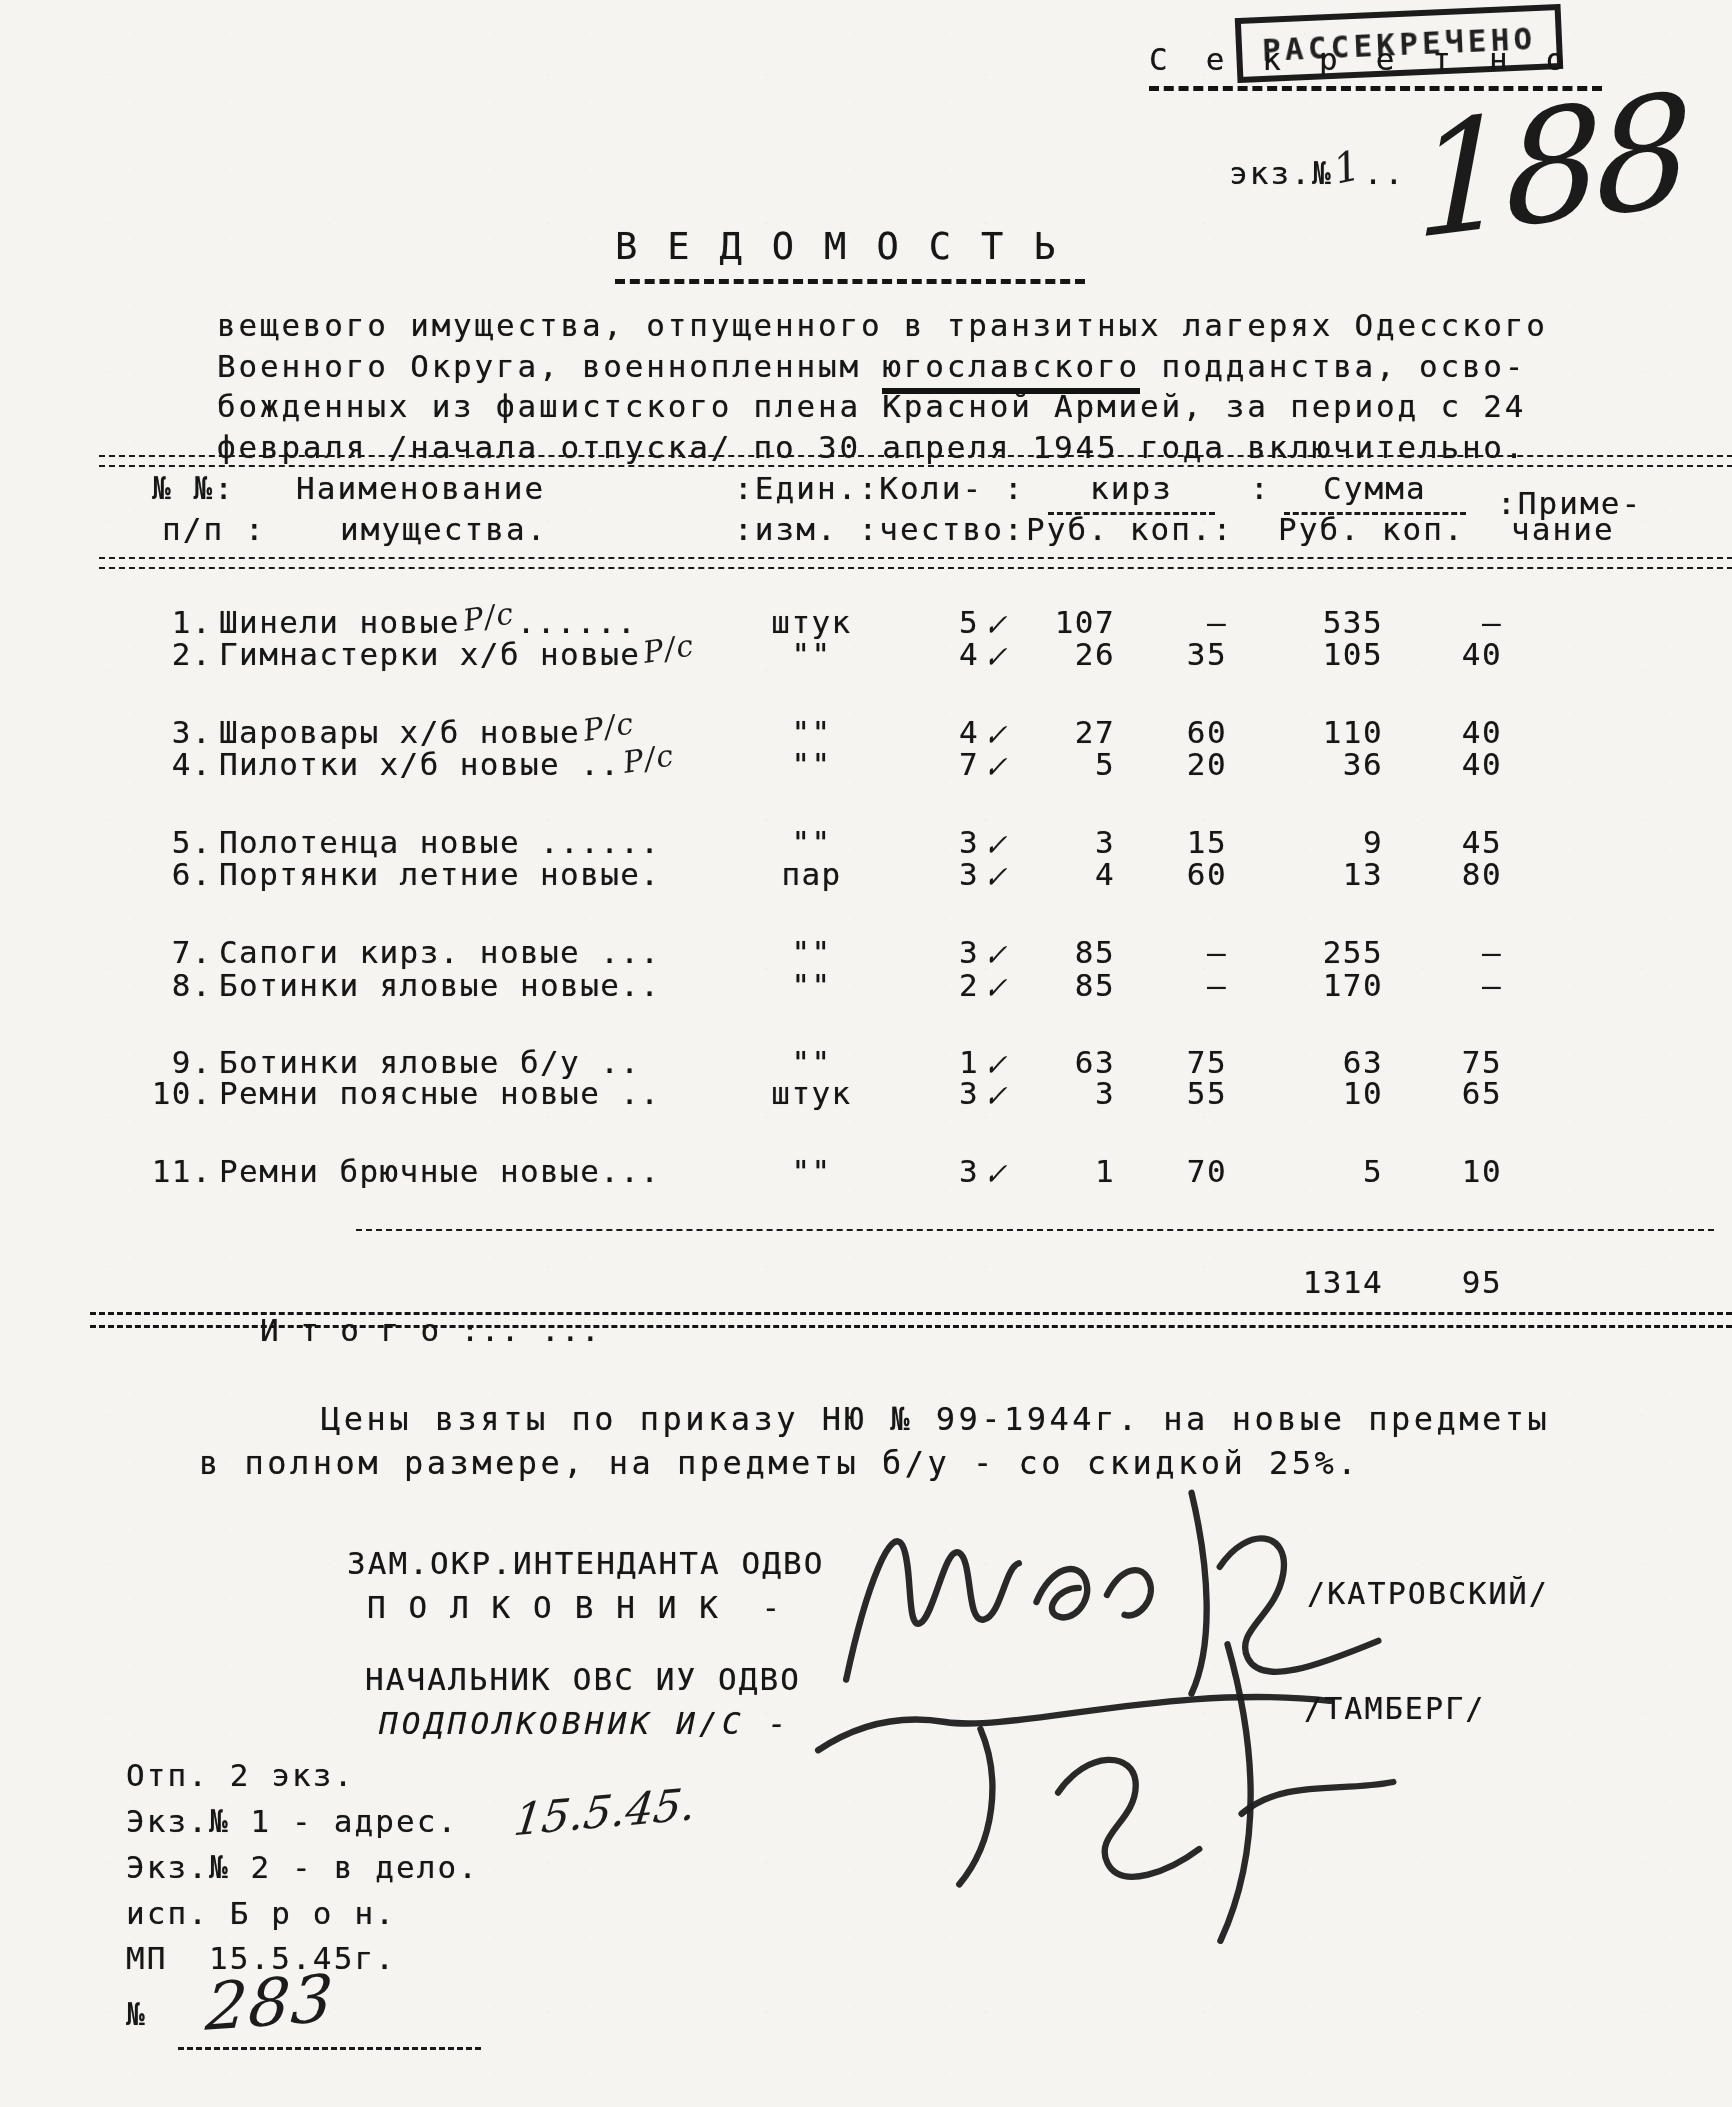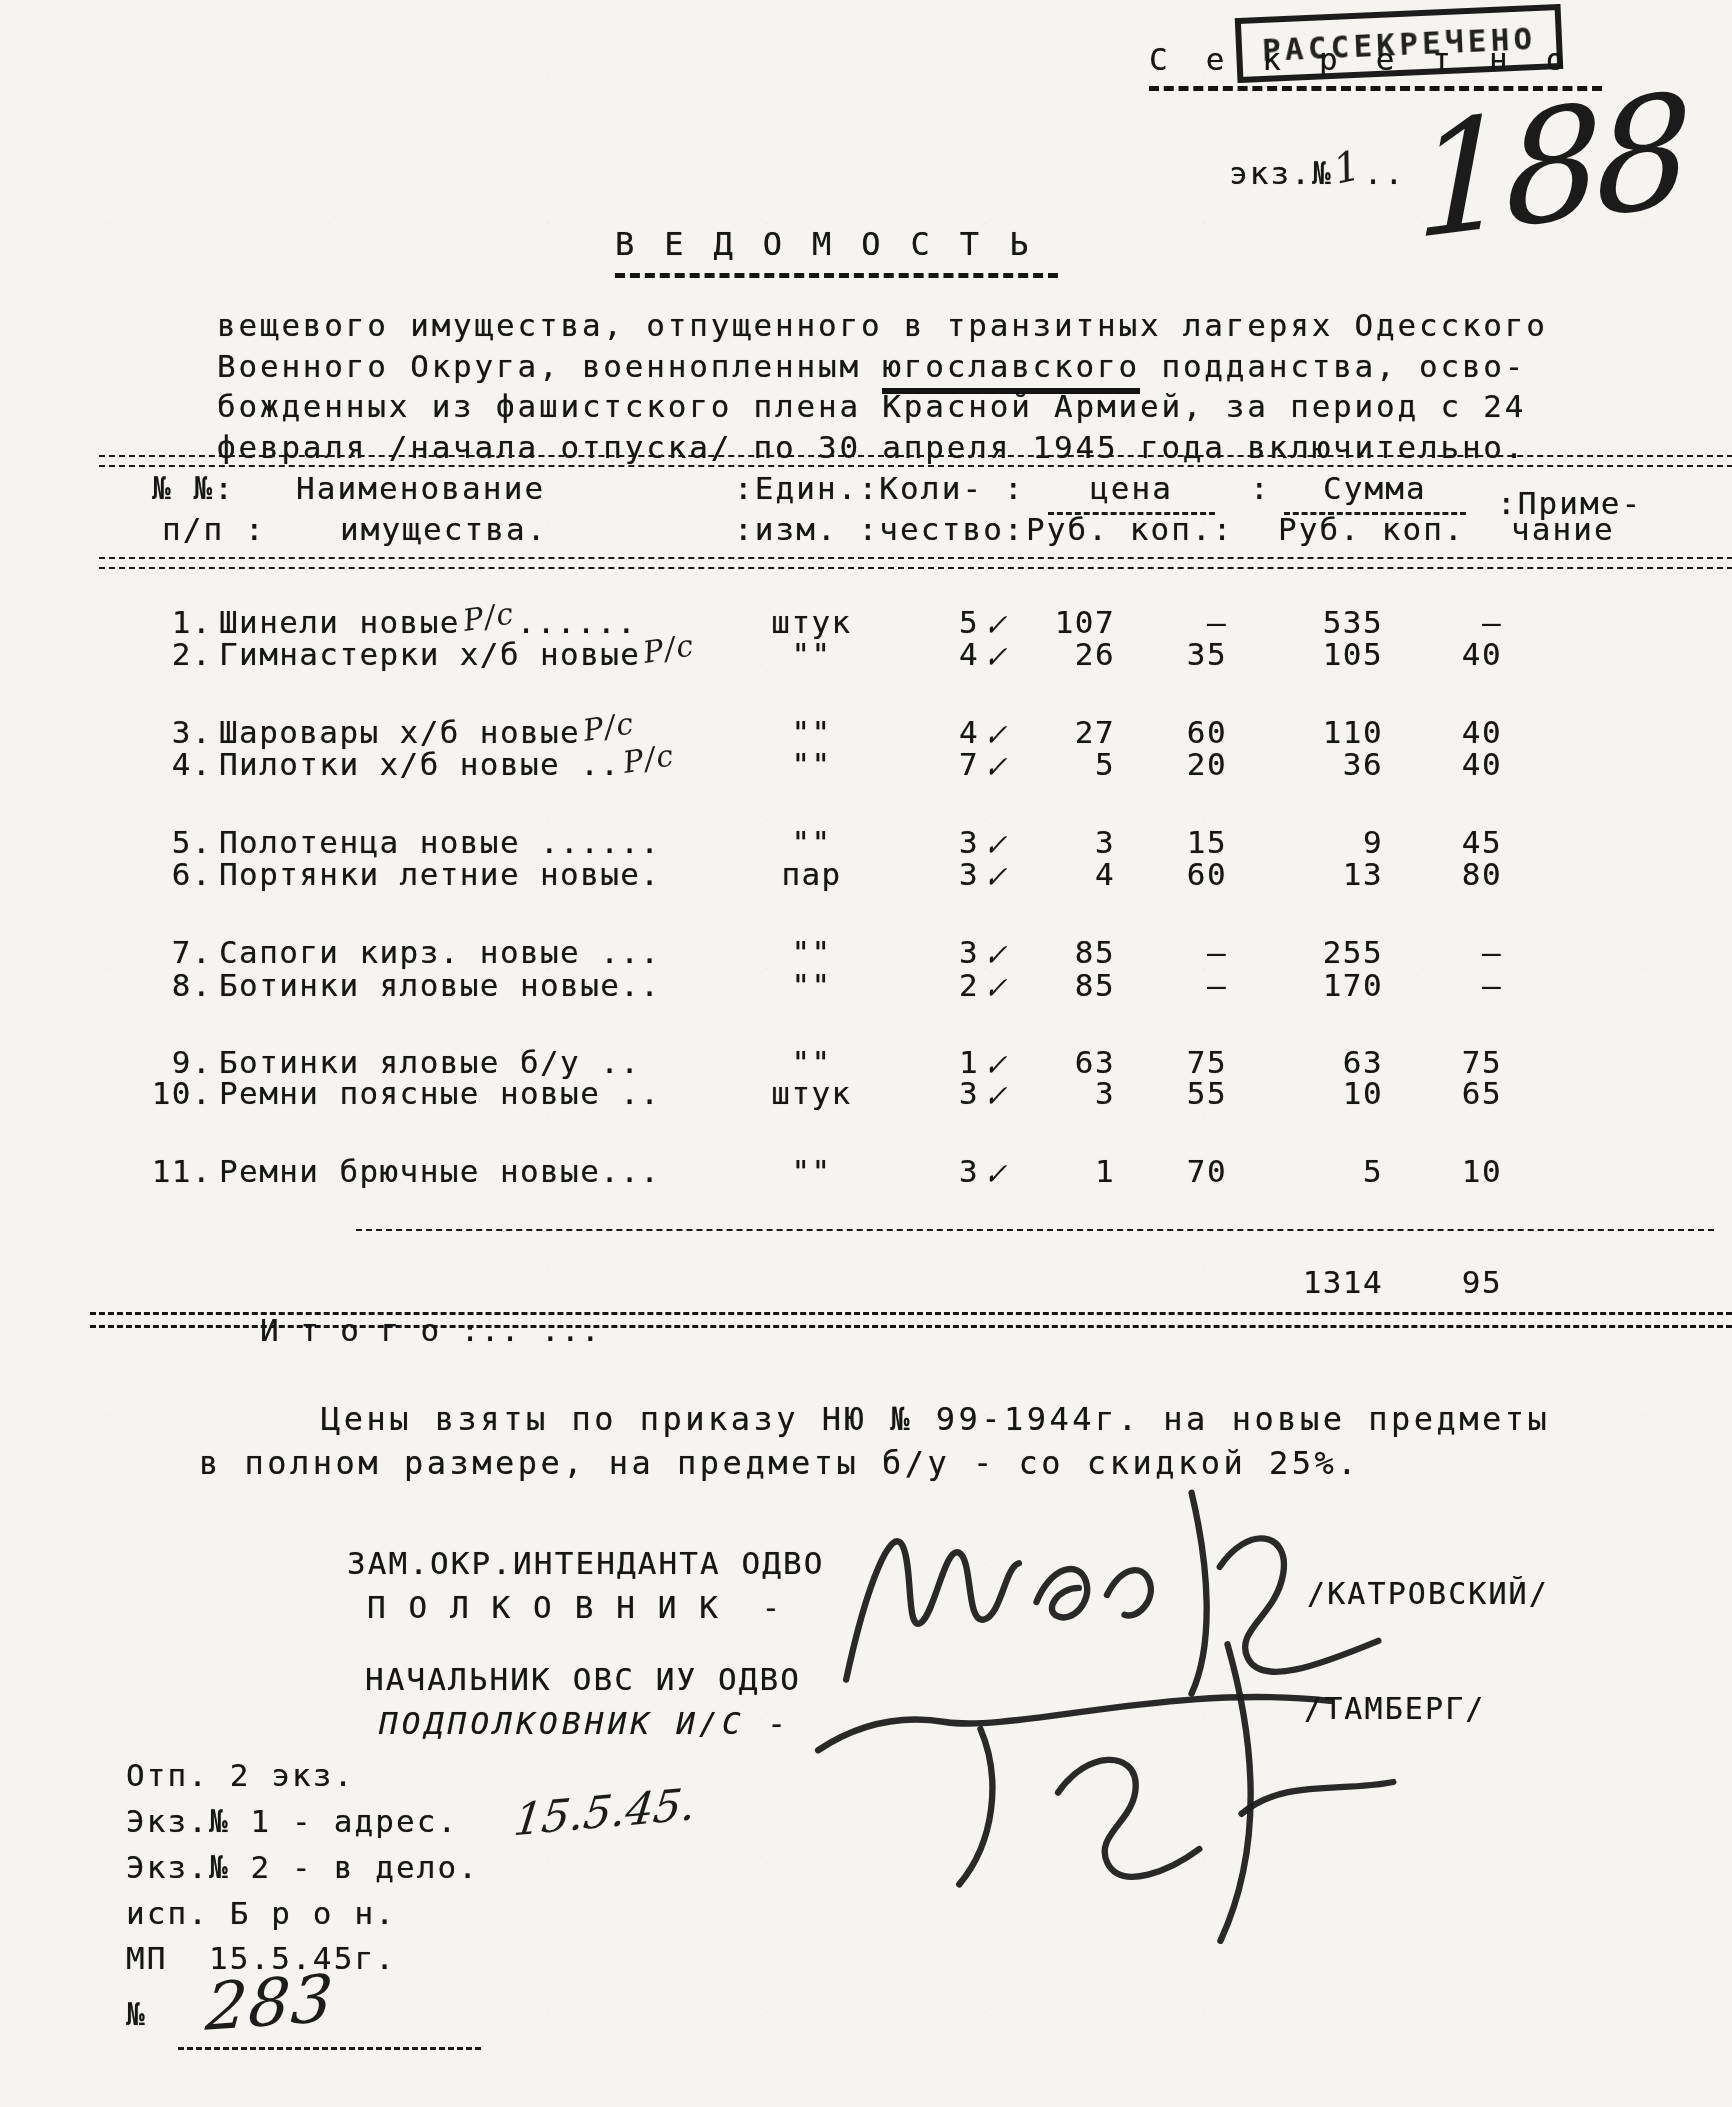--- a/index.html
+++ b/index.html
@@ -29,21 +29,21 @@
   }
   .stamp span{font-weight:bold;font-size:31px;letter-spacing:4.2px;color:#121212;font-family:"DejaVu Sans Mono",monospace;}
 
   .secret{left:1149px;top:42px;letter-spacing:38px;border-bottom:5.6px dashed #141414;padding-bottom:8.5px;}
   .copyline{left:1229px;top:147px;}
   .hand-one{font-size:41px;display:inline-block;transform:rotate(-12deg);margin:0 1.4px;position:relative;top:-2.8px;}
   .pagenum{
     position:absolute;left:1414px;top:90px;font-family:"DejaVu Serif",serif;font-style:italic;
     font-size:154px;line-height:1;transform:rotate(-7deg) skewX(-7deg);color:#1b1b1b;letter-spacing:-7px;
   }
-  .title{left:615px;top:226px;font-size:32px;letter-spacing:30px;border-bottom:5px dashed #151515;padding-bottom:10px;}
+  .title{left:615px;top:226px;font-size:37px;letter-spacing:30px;border-bottom:5px dashed #151515;padding-bottom:10px;}
 
   .trow{position:absolute;left:0;width:1733px;height:40px;}
   .trow > span{
     position:absolute;top:0;font-family:"DejaVu Sans Mono",monospace;font-size:31px;
     letter-spacing:1.4px;color:#161616;white-space:pre;text-shadow:0 0 0.7px rgba(10,10,10,.5);
   }
   .c-num {left:138px;width:74px;text-align:right;}
   .c-name{left:219px;}
   .c-name i{font-style:normal;}
   .c-name .rs{
@@ -87,21 +87,21 @@
   <div class="t" style="left:217px;top:308px;letter-spacing:2.8px;">вещевого имущества, отпущенного в транзитных лагерях Одесского</div>
   <div class="t" style="left:217px;top:349px;letter-spacing:2.8px;"><span>Военного Округа, военнопленным </span><span style="border-bottom:6.3px solid #131313;padding-bottom:4px;">югославского</span><span> подданства, осво-</span></div>
   <div class="t" style="left:217px;top:389px;letter-spacing:2.8px;">божденных из фашистского плена Красной Армией, за период с 24</div>
   <div class="t" style="left:217px;top:430px;letter-spacing:2.8px;">февраля /начала отпуска/ по 30 апреля 1945 года включительно.</div>
 
   <div class="rule-d2" style="left:99px;top:455px;width:1634px;"></div>
 
   <div class="t" style="left:152px;top:471px;">№ №:</div>
   <div class="t" style="left:296px;top:471px;">Наименование</div>
   <div class="t" style="left:734px;top:471px;">:Един.:Коли- :</div>
-  <div class="t hdr-u" style="left:1048px;top:471px;padding-left:42px;padding-right:42px;">цена</div>
+  <div class="t hdr-u" style="left:1048px;top:471px;padding-left:42px;padding-right:42px;">кирз</div>
   <div class="t" style="left:1250px;top:471px;">:</div>
   <div class="t hdr-u" style="left:1284px;top:471px;padding-left:39px;padding-right:39px;">Сумма</div>
   <div class="t" style="left:1497px;top:486px;">:Приме-</div>
 
   <div class="t" style="left:152px;top:512px;margin-left:10px;">п/п :</div>
   <div class="t" style="left:296px;top:512px;margin-left:44px;">имущества.</div>
   <div class="t" style="left:734px;top:512px;">:изм. :чество:</div>
   <div class="t" style="left:1026px;top:512px;">Руб. коп.:</div>
   <div class="t" style="left:1278px;top:512px;">Руб. коп.</div>
   <div class="t" style="left:1511px;top:512px;">чание</div>

